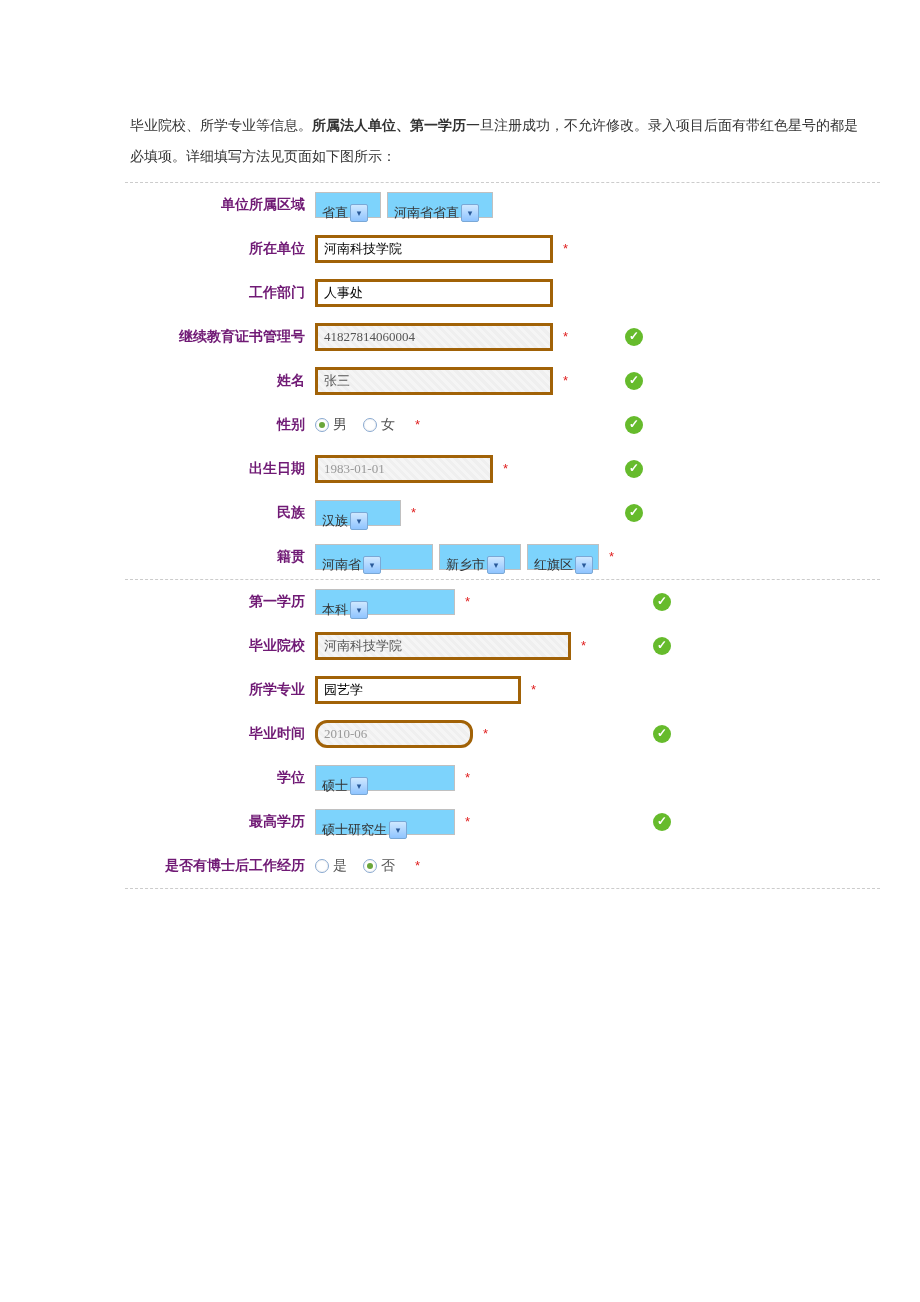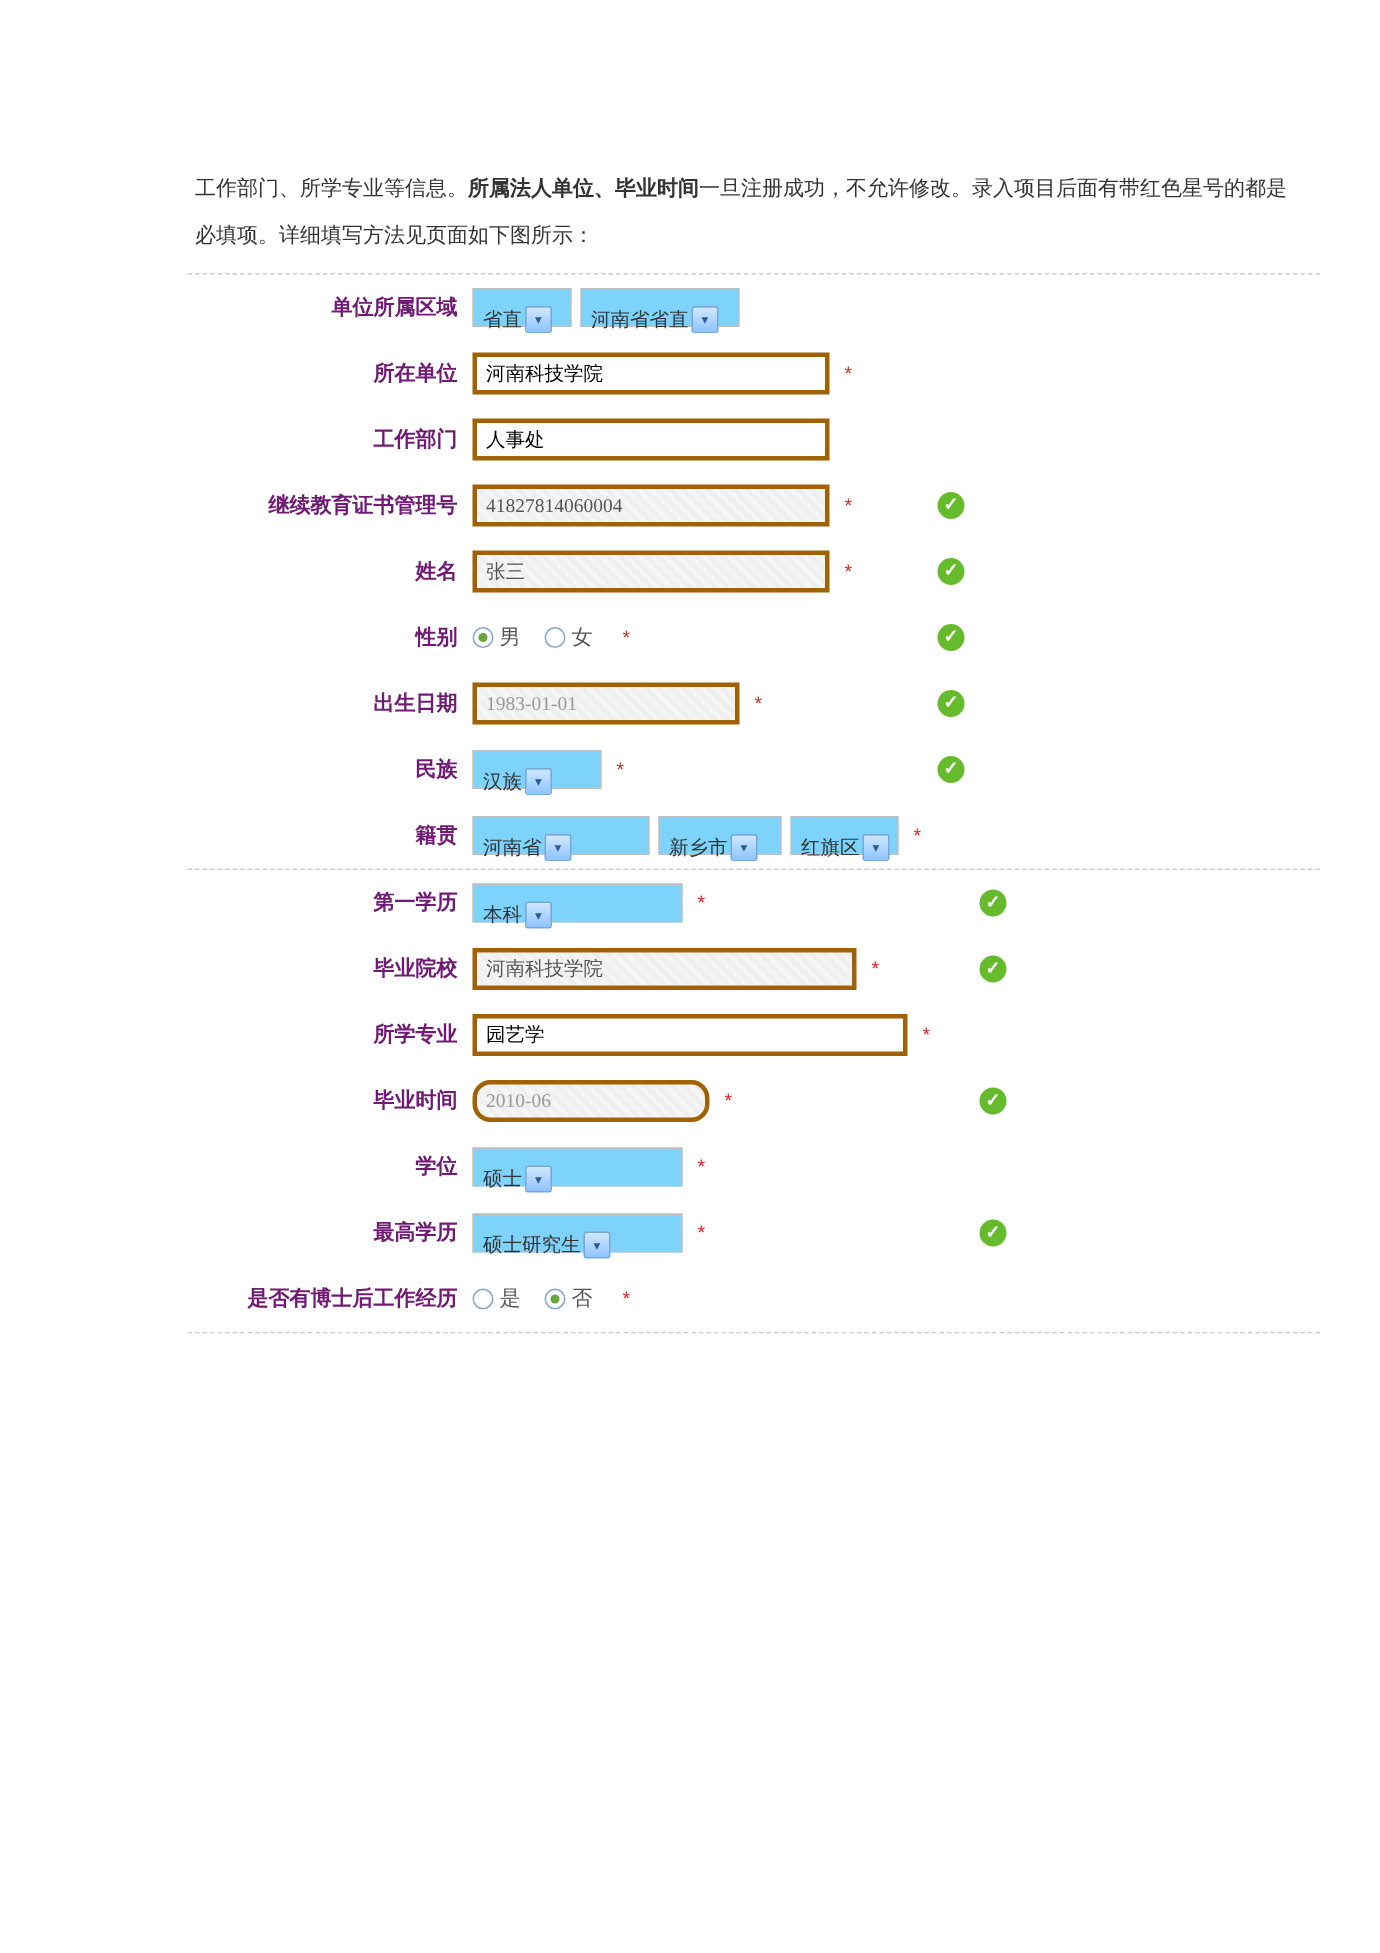--- a/index.html
+++ b/index.html
@@ -105,21 +105,21 @@
       color: #fff; font-size: 12px; font-weight: bold;
     }
     .check-icon.far { left: 338px; }
     .w-240 { width: 238px; }
     .w-180 { width: 178px; }
   </style>
 </head>
 <body>
 
 <div class="intro">
-  <span>工作部门、所学专业等信息。</span><span class="bold">所属法人单位、毕业时间</span><span>一旦注册成功，不允许修改。录入项目后面有带红色星号的都是必填项。详细填写方法见页面如下图所示：</span>
+  <span>毕业院校、所学专业等信息。</span><span class="bold">所属法人单位、第一学历</span><span>一旦注册成功，不允许修改。录入项目后面有带红色星号的都是必填项。详细填写方法见页面如下图所示：</span>
 </div>
 
 <div class="form-section">
 
   <div class="form-row">
     <div class="label-cell">单位所属区域</div>
     <div class="content-cell">
       <span class="sel width-s">
           <span>省直</span>
           <span class="sel-arrow">▾</span>
@@ -241,21 +241,21 @@
     <div class="content-cell">
       <input type="text" class="hatched" style="width: 256px;" value="河南科技学院">
       <span class="star">*</span>
       <span class="check-icon far">✓</span>
     </div>
   </div>
 
   <div class="form-row">
     <div class="label-cell">所学专业</div>
     <div class="content-cell">
-      <input type="text" style="width: 290px;" value="园艺学">
+      <input type="text" style="width: 206px;" value="园艺学">
       <span class="star">*</span>
     </div>
   </div>
 
   <div class="form-row">
     <div class="label-cell">毕业时间</div>
     <div class="content-cell">
       <input type="text" class="hatched date" style="width: 158px; border-radius: 12px;" value="2010-06">
       <span class="star">*</span>
       <span class="check-icon far">✓</span>

